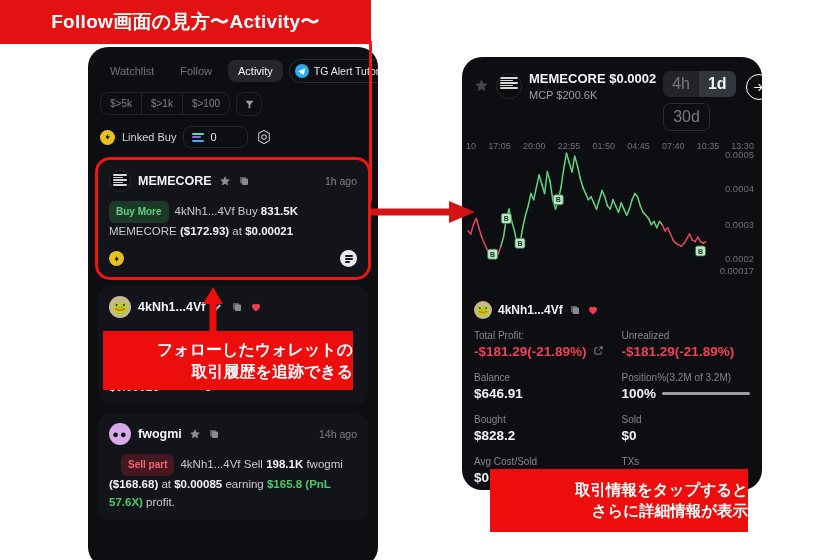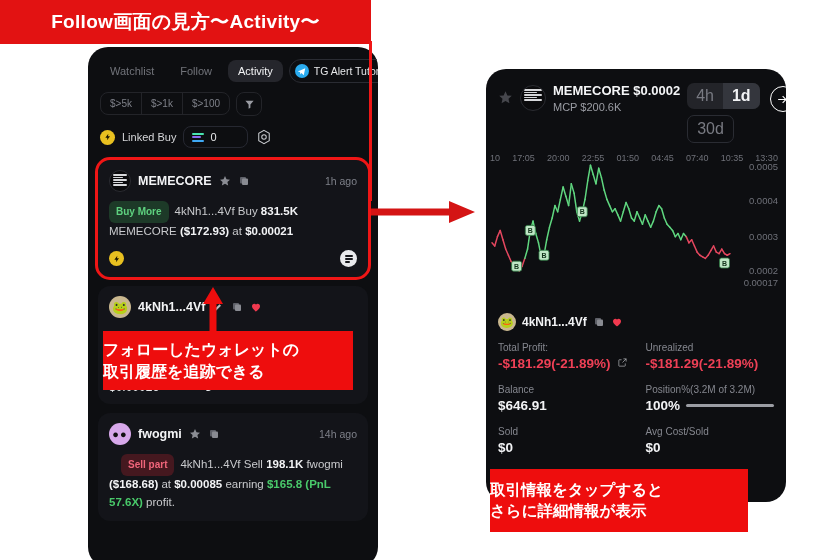--- a/index.html
+++ b/index.html
@@ -24,21 +24,21 @@
   }
 
   
   .phone {
     position: absolute;
     background: #0d0e11;
     border-radius: 20px;
     overflow: hidden;
   }
   #phone-left  { left: 88px;  top: 47px;  width: 290px; height: 520px; }
-  #phone-right { left: 486px; top: 57px;  width: 300px; height: 433px; margin-top: 12px; }
+  #phone-right { left: 462px; top: 57px;  width: 300px; height: 433px; }
 
   
   .toolbar { padding: 12px 10px 6px 12px; }
   .tab-row { display: flex; align-items: center; gap: 6px; }
   .tab {
     font-size: 11px; padding: 5px 10px; border-radius: 8px;
     color: #71737a; background: transparent; white-space: nowrap;
   }
   .tab.active { background: #25262c; color: #f2f3f5; font-weight: normal; }
   .tg-pill {
@@ -138,21 +138,21 @@
   .circle-icon .bars i:nth-child(1) { width: 8px; }
   .circle-icon .bars i:nth-child(2) { width: 8px; }
   .circle-icon .bars i:nth-child(3) { width: 5px; }
 
   .stat-row { display: flex; gap: 46px; font-size: 12px; color: #eceef0; margin-top: 8px; }
 
   
   .callout {
     position: absolute; background: #ee0d0d; color: #fff;
     font-weight: bold; display: flex; flex-direction: column;
-    align-items: flex-start; justify-content: center; line-height: 1.32;
+    align-items: flex-end; justify-content: center; line-height: 1.32;
     text-align: center; z-index: 40;
   }
   #callout-left  { left: 103px; top: 331px; width: 250px; height: 59px; font-size: 16px; }
   #callout-right { left: 490px; top: 469px; width: 258px; height: 63px; font-size: 15.5px; }
 
   
   .v-arrow { position: absolute; left: 202px; top: 287px; width: 22px; height: 48px; z-index: 35; }
   .v-arrow svg { display: block; }
 
   
@@ -580,20 +580,24 @@
         <div class="cellv">$646.91</div>
       </div>
       <div>
         <div class="cellk">Position%(3.2M of 3.2M)</div>
         <div class="cellv">
           <span>100%</span>
           <span class="pbar"></span>
         </div>
       </div>
       <div>
+        <div class="cellk">Bought</div>
+        <div class="cellv">$828.2</div>
+      </div>
+      <div>
         <div class="cellk">Sold</div>
         <div class="cellv">$0</div>
       </div>
       <div>
         <div class="cellk">Avg Cost/Sold</div>
         <div class="cellv">$0</div>
       </div>
       <div>
         <div class="cellk">TXs</div>
         <div class="cellv"></div>

